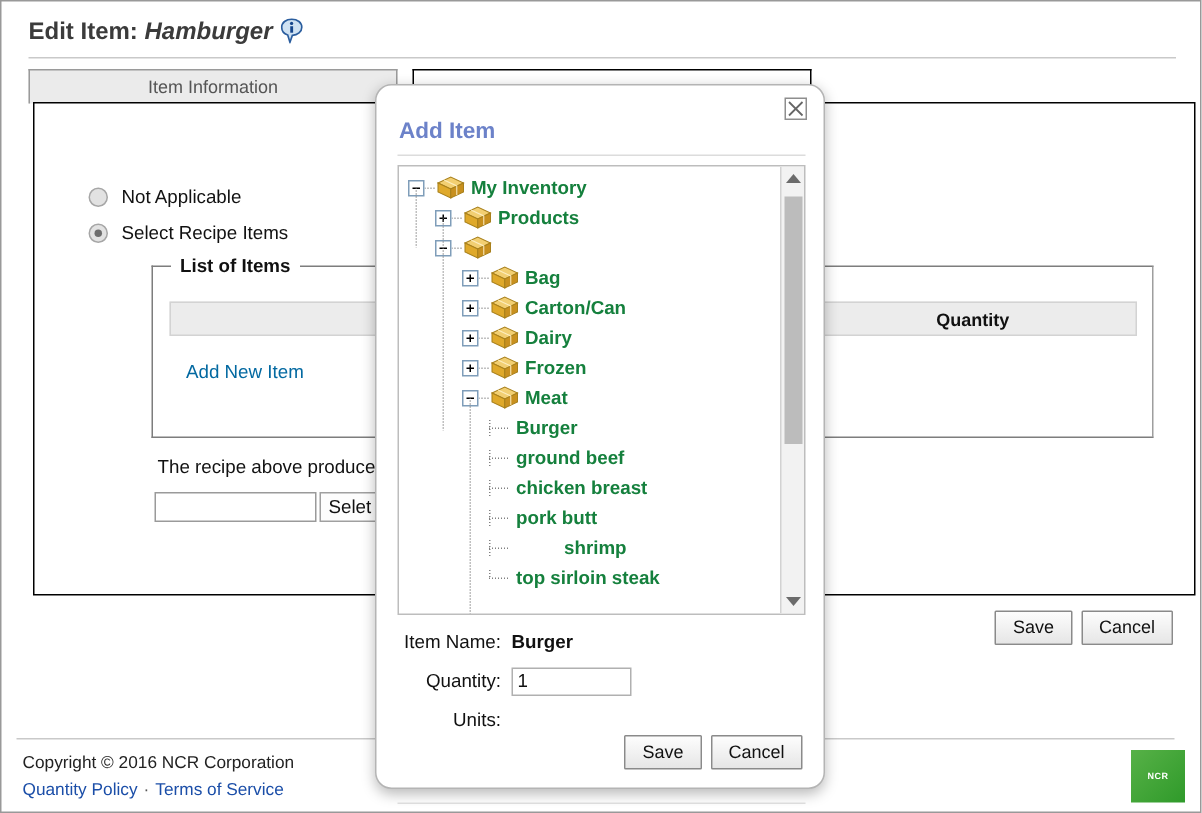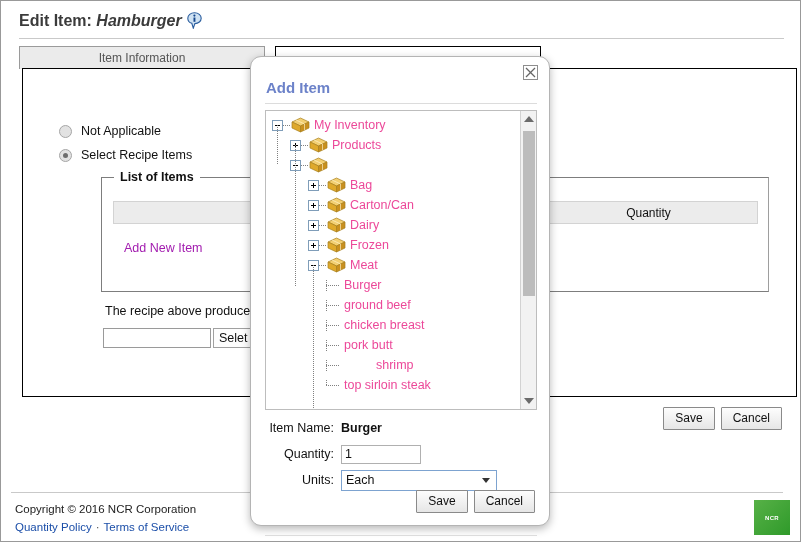--- a/index.html
+++ b/index.html
@@ -69,28 +69,28 @@
     position:absolute; left:12px; top:-8px; background:#fff; padding:0 6px;
     font-size:12.5px; font-weight:bold; color:#111; white-space:nowrap;
   }
   .tbl-head {
     position:absolute; left:11px; top:23px; width:645px; height:23px;
     display:flex; gap:2px;
   }
   .th {
     background:#ececec; border:1px solid #d3d3d3;
     display:flex; align-items:center; justify-content:center;
-    font-size:12px; font-weight:normal; color:#111;
+    font-size:12px; font-weight:bold; color:#111;
   }
   .th.c1 { width:210px; }
   .th.c2 { width:212px; }
   .th.c3 { width:219px; }
   .add-new {
     position:absolute; left:22px; top:63px;
-    color:#a21caf; font-size:12.5px; text-decoration:none; cursor:pointer;
+    color:#0369a1; font-size:12.5px; text-decoration:none; cursor:pointer;
     white-space:nowrap;
   }
 
   .recipe-text {
     position:absolute; left:82px; top:235px;
     font-size:12.5px; color:#111; white-space:nowrap;
   }
   .recipe-qty {
     position:absolute; left:80px; top:259px; width:108px; height:20px;
     border:1px solid #9a9a9a; background:#fff;
@@ -170,21 +170,21 @@
     content:""; position:absolute; left:0; top:0; bottom:0; width:1px;
     background-image:linear-gradient(to bottom,#808080 1px,transparent 1px);
     background-size:1px 2px;
   }
   .tnode .leafline::after {
     content:""; position:absolute; left:0; top:50%; width:13px; height:1px;
     background-image:linear-gradient(to right,#808080 1px,transparent 1px);
     background-size:2px 1px;
   }
   .tnode .leafline.last::before { bottom:50%; }
-  .tnode .label { color:#ec4899; font-size:12.5px; cursor:pointer; }
+  .tnode .label { color:#15803d; font-size:12.5px; cursor:pointer;font-weight:bold; }
 
   
   .boxicon { width:19px; height:16px; position:relative; flex:none; margin:0 4px 0 1px; }
 
   
   .vline {
     position:absolute; width:1px; top:0; bottom:0;
     background-image:linear-gradient(to bottom,#808080 1px,transparent 1px);
     background-size:1px 2px;
   }
@@ -438,24 +438,20 @@
       <div class="frow">
         <span class="flabel">Item Name:</span>
         <span class="fval-strong">Burger</span>
       </div>
       <div class="frow">
         <span class="flabel">Quantity:</span>
         <span class="finput">1</span>
       </div>
       <div class="frow">
         <span class="flabel">Units:</span>
-        <span class="fselect">
-          <span>Each</span>
-          <span class="caret"></span>
-        </span>
       </div>
     </div>
 
     <div class="modal-rule2"></div>
     <div class="modal-actions">
       <button class="btn">Save</button>
       <button class="btn">Cancel</button>
     </div>
   </div>
 

